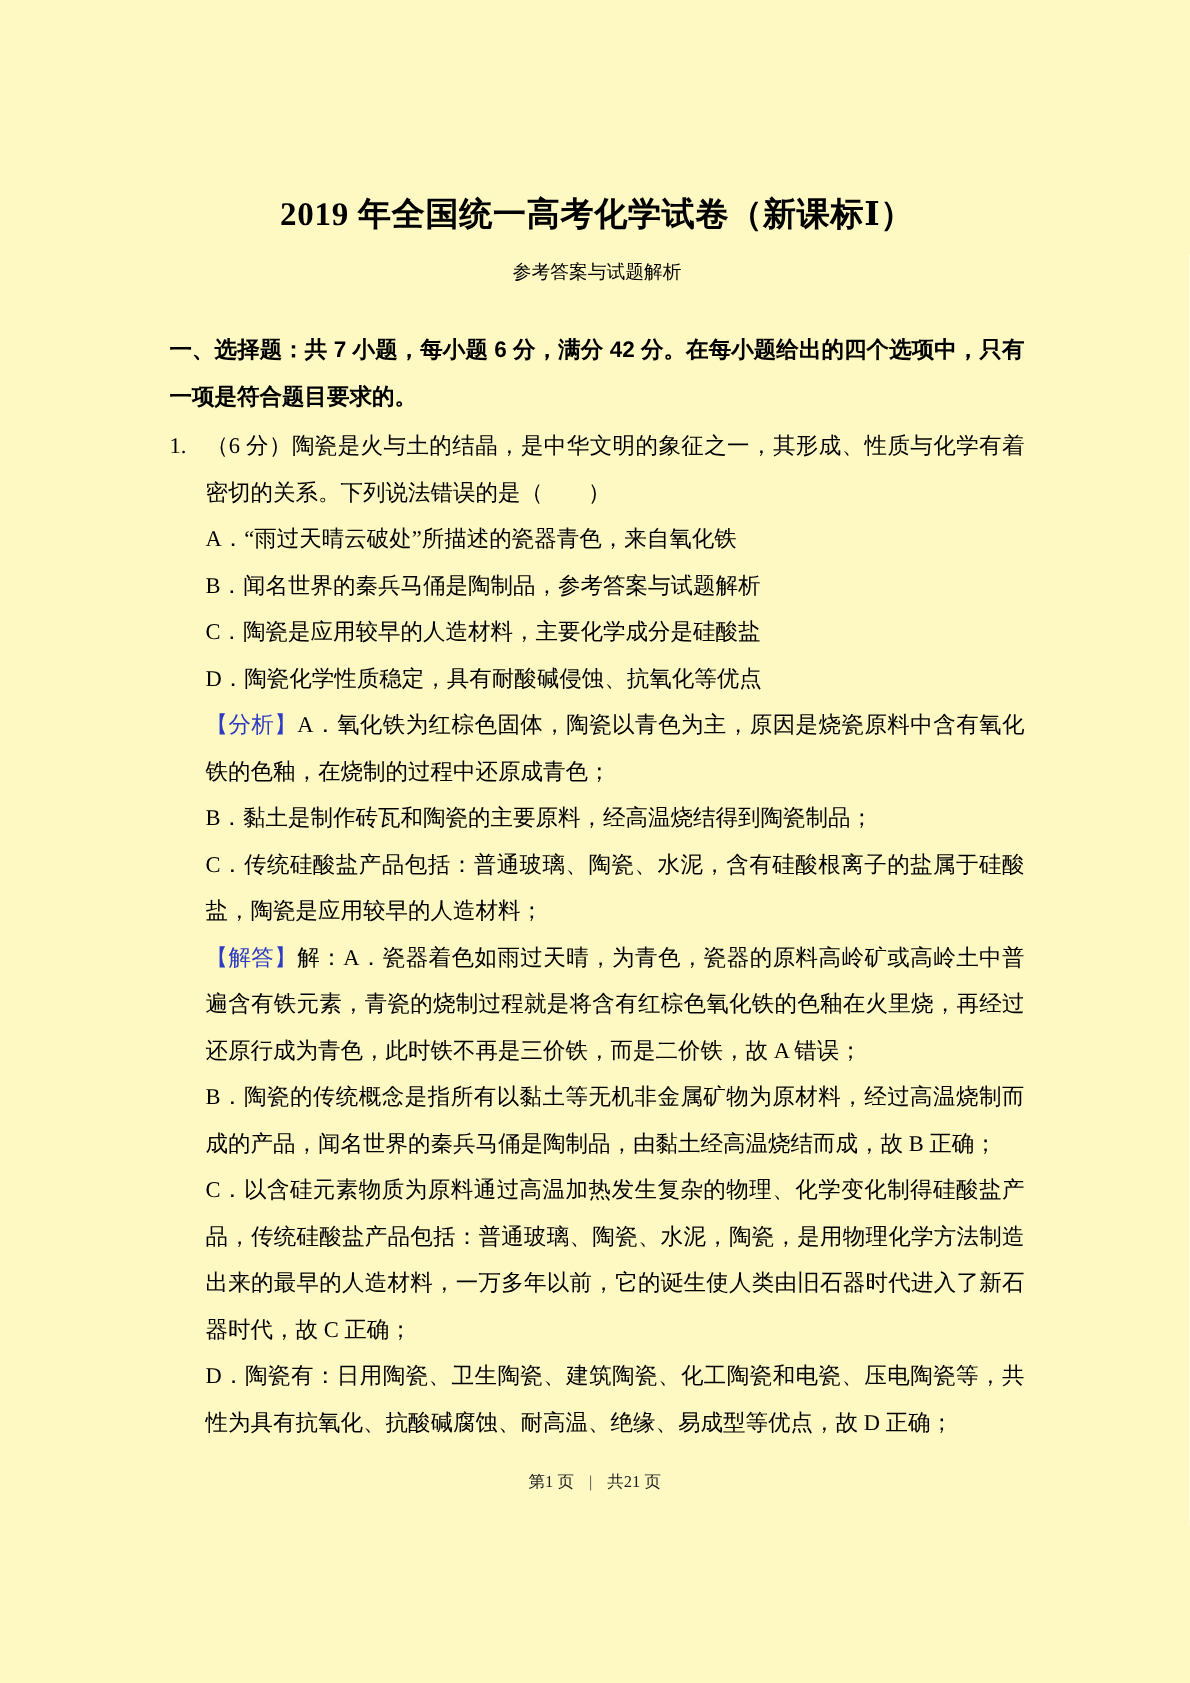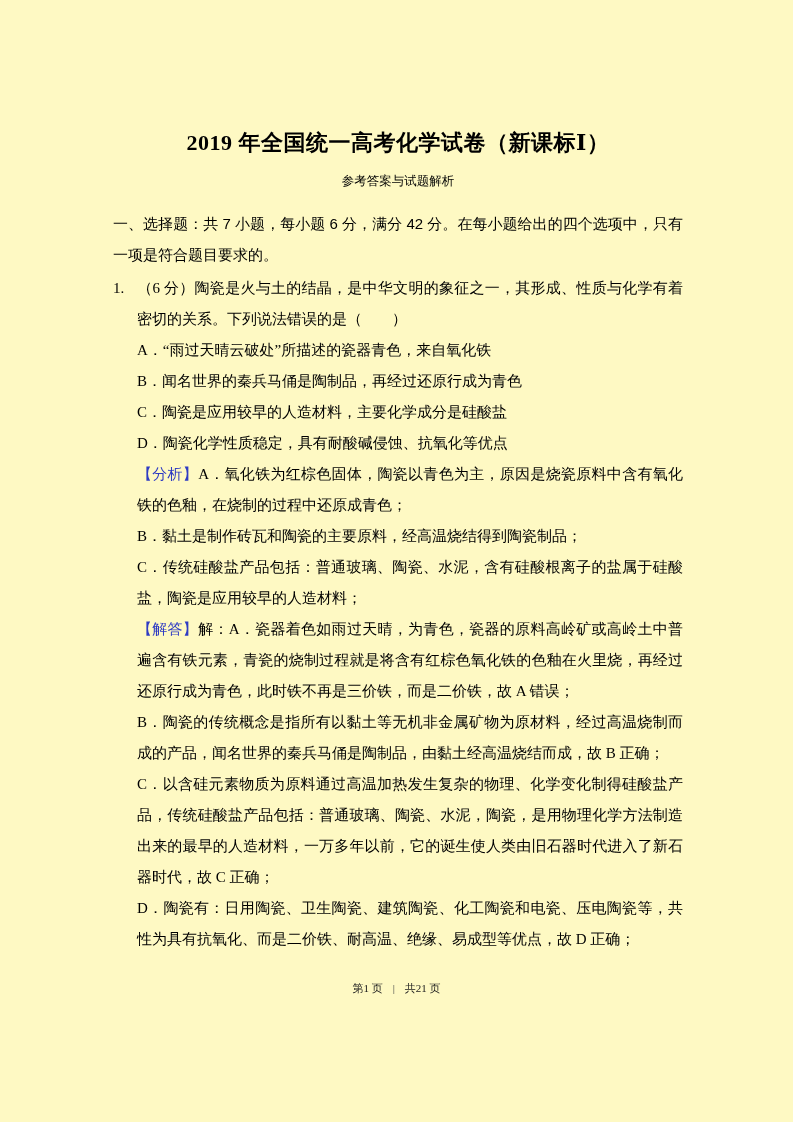--- a/index.html
+++ b/index.html
@@ -30,23 +30,23 @@
   }
   .doc-subtitle {
     margin-top: 15px;
     text-align: center;
     font-size: 12.5px;
     font-weight: normal;
     line-height: 16px;
     font-family: "Liberation Sans", "DejaVu Sans", sans-serif;
   }
   .section-header {
-    margin-top: 19px;
+    margin-top: 29px;
     font-size: 15px;
-    font-weight: normal;
+    font-weight: bold;
     line-height: 31px;
     text-align: justify;
     font-family: "Liberation Sans", "DejaVu Sans", sans-serif;
   }
   .q-block {
     font-size: 15px;
     line-height: 31px;
     text-align: justify;
   }
   .q-stem {
@@ -98,21 +98,21 @@
     <div class="q-block">
 
       <div class="q-stem">
         <span class="q-num">1.</span><span>（6 分）陶瓷是火与土的结晶，是中华文明的象征之一，其形成、性质与化学有着密切的关系。下列说法错误的是（　　）</span>
       </div>
 
       <div class="opt">
         <span>A．</span><span>“雨过天晴云破处”所描述的瓷器青色，来自氧化铁</span>
       </div>
       <div class="opt">
-        <span>B．</span><span>闻名世界的秦兵马俑是陶制品，再经过还原行成为青色</span>
+        <span>B．</span><span>闻名世界的秦兵马俑是陶制品，参考答案与试题解析</span>
       </div>
       <div class="opt">
         <span>C．</span><span>陶瓷是应用较早的人造材料，主要化学成分是硅酸盐</span>
       </div>
       <div class="opt">
         <span>D．</span><span>陶瓷化学性质稳定，具有耐酸碱侵蚀、抗氧化等优点</span>
       </div>
 
       <div class="para">
         <span class="label-blue">【分析】</span><span>A．氧化铁为红棕色固体，陶瓷以青色为主，原因是烧瓷原料中含有氧化铁的色釉，在烧制的过程中还原成青色；</span>
@@ -127,21 +127,21 @@
       <div class="para">
         <span class="label-blue">【解答】</span><span>解：A．瓷器着色如雨过天晴，为青色，瓷器的原料高岭矿或高岭土中普遍含有铁元素，青瓷的烧制过程就是将含有红棕色氧化铁的色釉在火里烧，再经过还原行成为青色，此时铁不再是三价铁，而是二价铁，故 A 错误；</span>
       </div>
       <div class="para">
         <span>B．陶瓷的传统概念是指所有以黏土等无机非金属矿物为原材料，经过高温烧制而成的产品，闻名世界的秦兵马俑是陶制品，由黏土经高温烧结而成，故 B 正确；</span>
       </div>
       <div class="para">
         <span>C．以含硅元素物质为原料通过高温加热发生复杂的物理、化学变化制得硅酸盐产品，传统硅酸盐产品包括：普通玻璃、陶瓷、水泥，陶瓷，是用物理化学方法制造出来的最早的人造材料，一万多年以前，它的诞生使人类由旧石器时代进入了新石器时代，故 C 正确；</span>
       </div>
       <div class="para">
-        <span>D．陶瓷有：日用陶瓷、卫生陶瓷、建筑陶瓷、化工陶瓷和电瓷、压电陶瓷等，共性为具有抗氧化、而是二价铁、耐高温、绝缘、易成型等优点，故 D 正确；</span>
+        <span>D．陶瓷有：日用陶瓷、卫生陶瓷、建筑陶瓷、化工陶瓷和电瓷、压电陶瓷等，共性为具有抗氧化、抗酸碱腐蚀、耐高温、绝缘、易成型等优点，故 D 正确；</span>
       </div>
 
     </div>
   </div>
 
   <div class="footer">
     <span>第1 页</span><span class="sep">|</span><span>共21 页</span>
   </div>
 </div>
 

